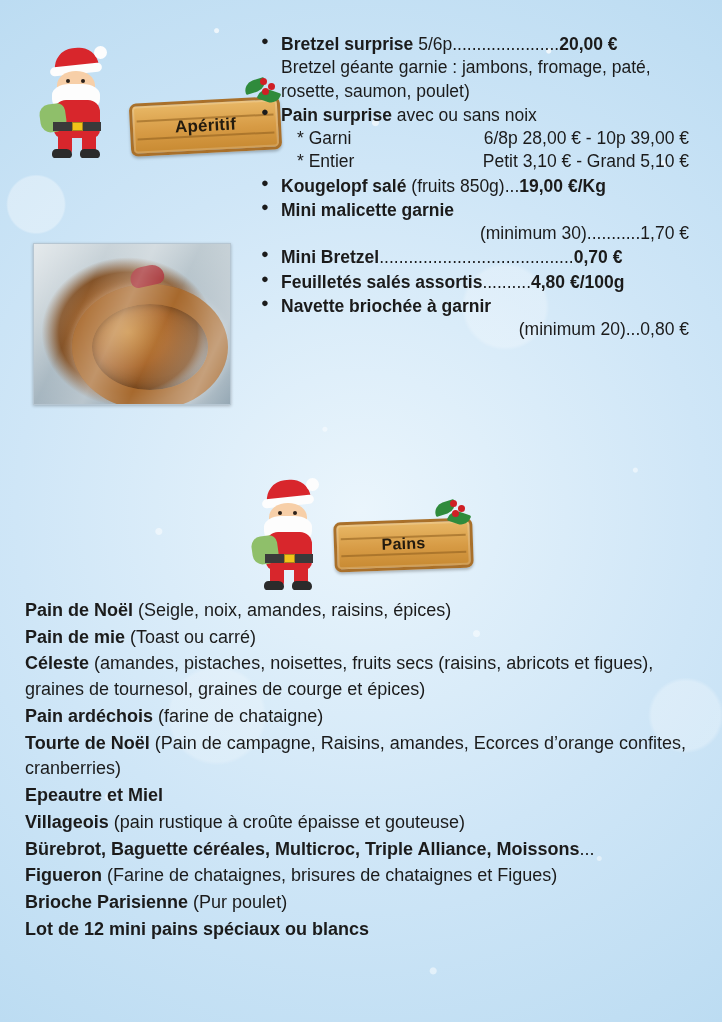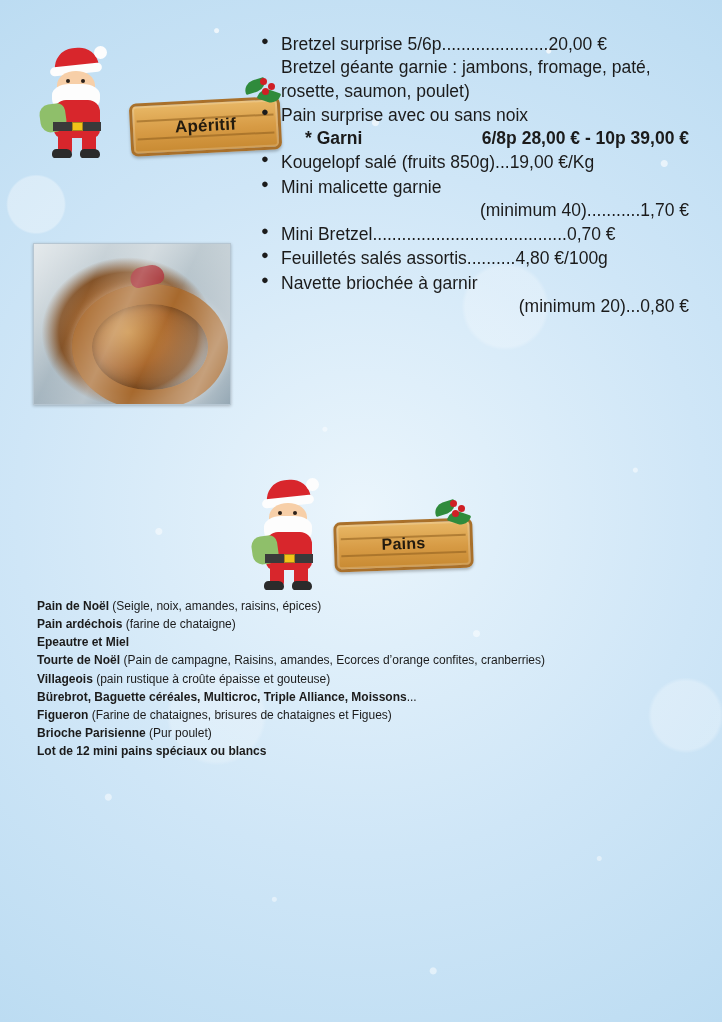--- a/index.html
+++ b/index.html
@@ -248,44 +248,43 @@
     margin-bottom: 1px;
   }
   #aperitif-list li::before {
     content: "\25CF";
     position: absolute;
     left: 6px;
     top: -1px;
     font-size: 13px;
     color: #1b1b1b;
   }
-  #aperitif-list .b { font-weight: normal; }
+  #aperitif-list .b { font-weight: bold; }
   .row-flex {
     display: block;
   }
   .starline {
     display: flex;
-    padding-left: 24px;
-    font-weight: bold;
+    padding-left: 16px;
   }
   .starline .k { white-space: nowrap; }
   .starline .v { margin-left: auto; white-space: nowrap; padding-right: 6px; }
   .min-right {
     display: block;
     text-align: right;
     padding-right: 6px;
   }
 
   
   #pains-list {
     position: absolute;
-    left: 37px;
+    left: 25px;
     top: 598px;
     width: 672px;
-    font-size: 12px;
+    font-size: 18px;
     line-height: 1.43;
   }
   #pains-list .pain {
     margin-bottom: 1px;
   }
   #pains-list .name { font-weight: bold; }
   #pains-list .desc { font-weight: normal; }
 </style>
 </head>
 <body>
@@ -341,29 +340,33 @@
 
       <li>
         <span class="b">Pain surprise</span><span> avec ou sans noix</span>
         <div class="starline">
           <span class="k">* Garni</span>
           <span class="v">6/8p 28,00 € - 10p 39,00 €</span>
         </div>
         <div class="starline">
           <span class="v"></span>
         </div>
+        <div class="starline">
+          <span class="k">* Entier</span>
+          <span class="v">Petit 3,10 € - Grand 5,10 €</span>
+        </div>
       </li>
 
       <li>
         <span class="b">Kougelopf salé</span><span> (fruits 850g)</span><span>...</span><span class="b">19,00 €/Kg</span>
       </li>
 
       <li>
         <span class="b">Mini malicette garnie</span>
-        <div class="min-right">(minimum 40)...........1,70 €</div>
+        <div class="min-right">(minimum 30)...........1,70 €</div>
       </li>
 
 
       <li>
         <span class="b">Mini Bretzel</span><span>........................................</span><span class="b">0,70 €</span>
       </li>
 
       <li>
         <span class="b">Feuilletés salés assortis</span><span>..........</span><span class="b">4,80 €/100g</span>
       </li>
@@ -403,23 +406,25 @@
       <div class="leaf" style="left:0;top:6px;transform:rotate(-18deg)"></div>
       <div class="leaf" style="left:14px;top:16px;transform:rotate(18deg)"></div>
       <div class="berry" style="left:16px;top:4px"></div>
       <div class="berry" style="left:24px;top:9px"></div>
       <div class="berry" style="left:18px;top:14px"></div>
     </div>
   </div>
 
   <div id="pains-list">
     <div class="pain"><span class="name">Pain de Noël</span><span class="desc"> (Seigle, noix, amandes, raisins, épices)</span></div>
+    <div class="pain"><span class="name">Pain de mie</span><span class="desc"> (Toast ou carré)</span></div>
+    <div class="pain"><span class="name">Céleste</span><span class="desc"> (amandes, pistaches, noisettes, fruits secs (raisins, abricots et figues), graines de tournesol, graines de courge et épices)</span></div>
     <div class="pain"><span class="name">Pain ardéchois</span><span class="desc"> (farine de chataigne)</span></div>
+    <div class="pain"><span class="name">Tourte de Noël</span><span class="desc"> (Pain de campagne, Raisins, amandes, Ecorces d’orange confites, cranberries)</span></div>
     <div class="pain"><span class="name">Epeautre et Miel</span><span class="desc"></span></div>
-    <div class="pain"><span class="name">Tourte de Noël</span><span class="desc"> (Pain de campagne, Raisins, amandes, Ecorces d’orange confites, cranberries)</span></div>
     <div class="pain"><span class="name">Villageois</span><span class="desc"> (pain rustique à croûte épaisse et gouteuse)</span></div>
     <div class="pain"><span class="name">Bürebrot, Baguette céréales, Multicroc, Triple Alliance, Moissons</span><span class="desc">...</span></div>
     <div class="pain"><span class="name">Figueron</span><span class="desc"> (Farine de chataignes, brisures de chataignes et Figues)</span></div>
     <div class="pain"><span class="name">Brioche Parisienne</span><span class="desc"> (Pur poulet)</span></div>
     <div class="pain"><span class="name">Lot de 12 mini pains spéciaux ou blancs</span><span class="desc"></span></div>
   </div>
 
 </div>
 
 </body></html>

